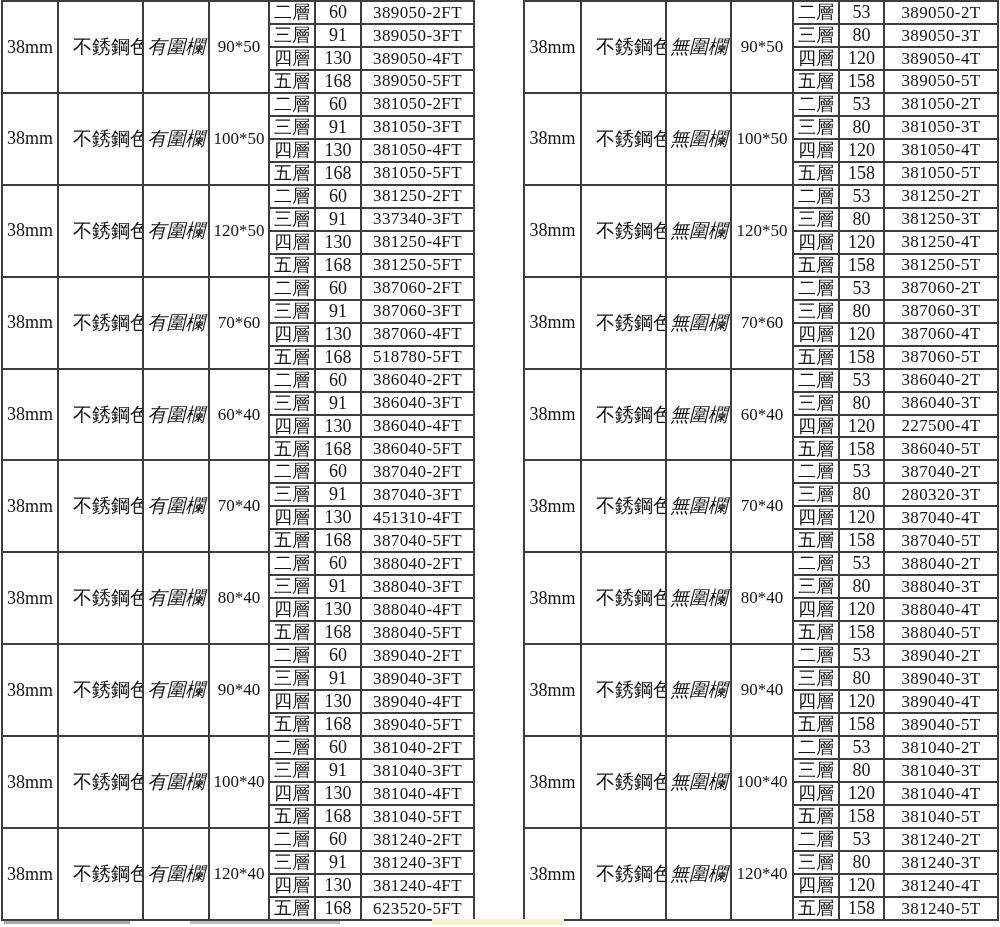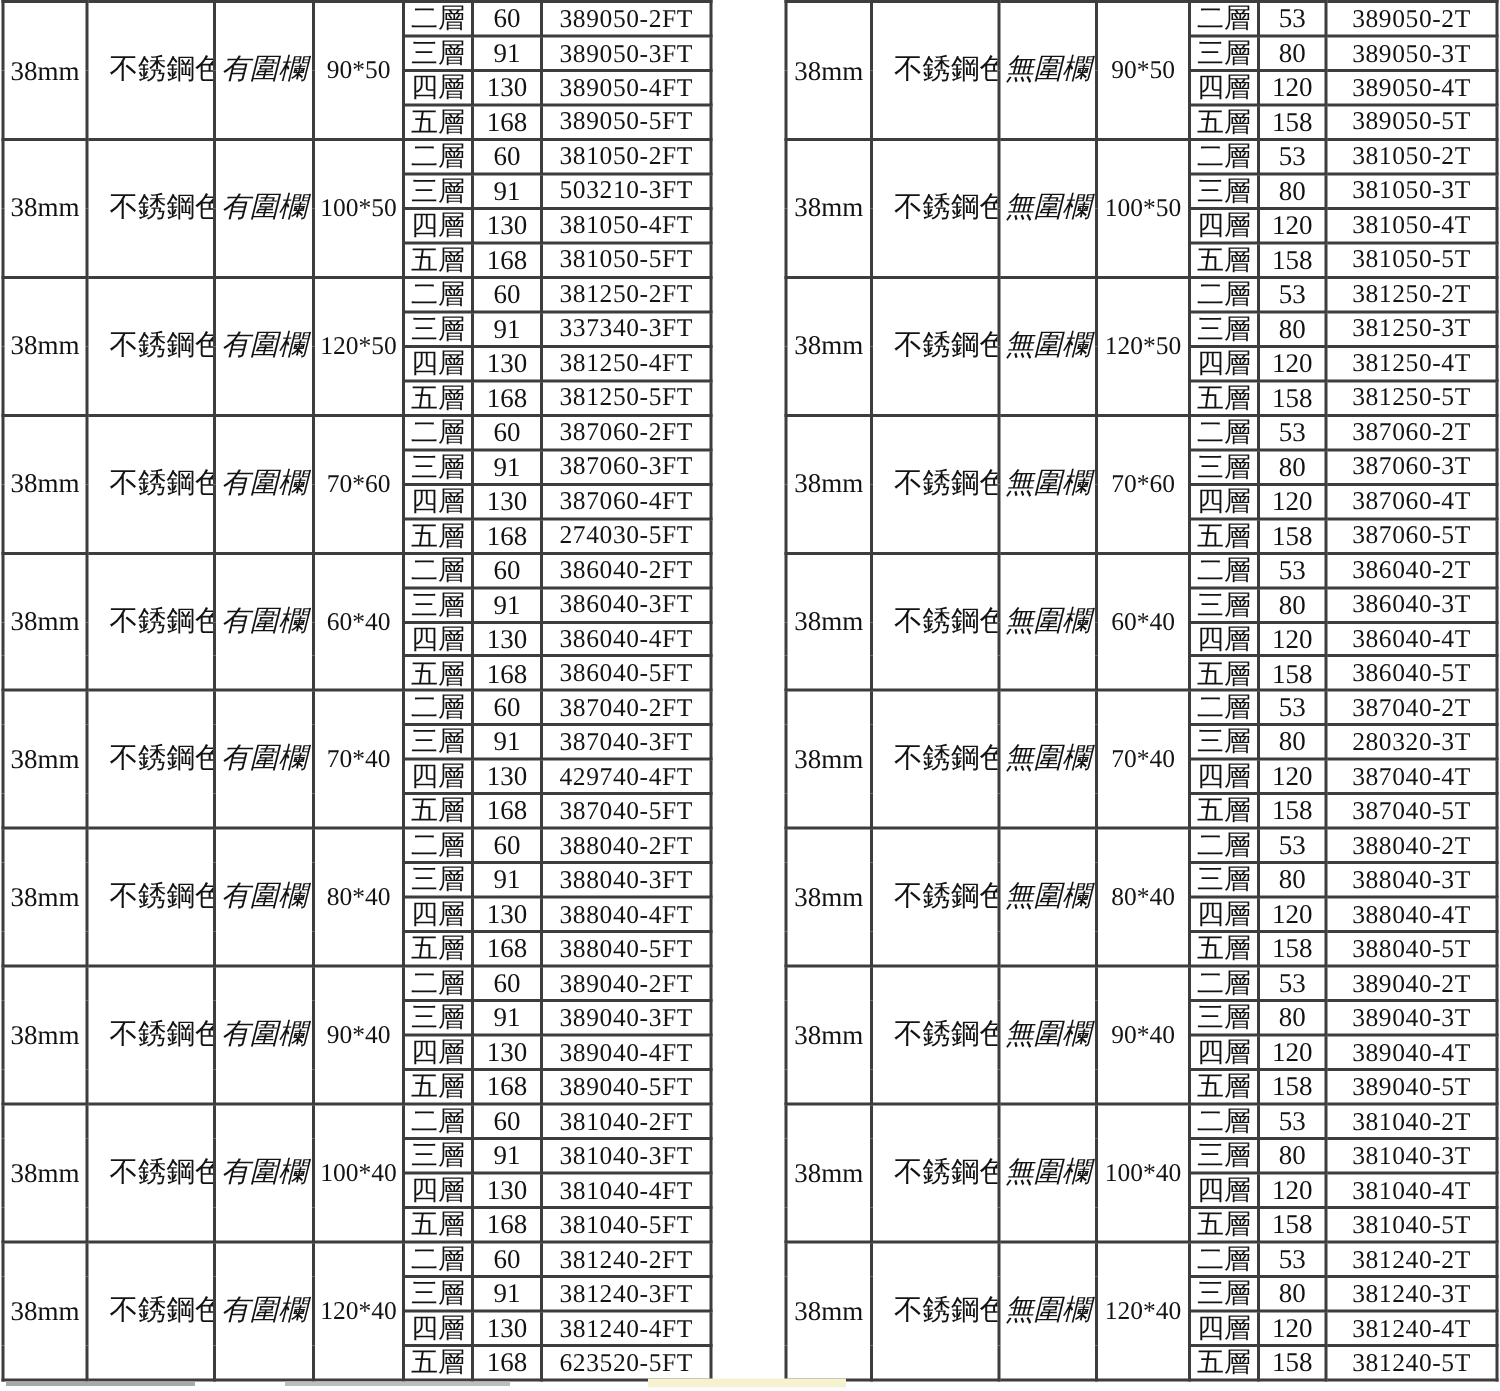--- a/index.html
+++ b/index.html
@@ -80,21 +80,21 @@
       <td rowspan="4" class="c-col">不銹鋼色</td>
       <td rowspan="4" class="c-fen">有圍欄</td>
       <td rowspan="4" class="c-siz">100*50</td>
       <td class="c-tier">二層</td>
       <td class="c-qty">60</td>
       <td class="c-code">381050-2FT</td>
     </tr>
     <tr>
       <td class="c-tier">三層</td>
       <td class="c-qty">91</td>
-      <td class="c-code">503210-3FT</td>
+      <td class="c-code">381050-3FT</td>
     </tr>
     <tr>
       <td class="c-tier">四層</td>
       <td class="c-qty">130</td>
       <td class="c-code">381050-4FT</td>
     </tr>
     <tr>
       <td class="c-tier">五層</td>
       <td class="c-qty">168</td>
       <td class="c-code">381050-5FT</td>
@@ -144,21 +144,21 @@
       <td class="c-code">387060-3FT</td>
     </tr>
     <tr>
       <td class="c-tier">四層</td>
       <td class="c-qty">130</td>
       <td class="c-code">387060-4FT</td>
     </tr>
     <tr>
       <td class="c-tier">五層</td>
       <td class="c-qty">168</td>
-      <td class="c-code">274030-5FT</td>
+      <td class="c-code">518780-5FT</td>
     </tr>
   </tbody>
 
   <tbody>
     <tr>
       <td rowspan="4" class="c-dia">38mm</td>
       <td rowspan="4" class="c-col">不銹鋼色</td>
       <td rowspan="4" class="c-fen">有圍欄</td>
       <td rowspan="4" class="c-siz">60*40</td>
       <td class="c-tier">二層</td>
@@ -193,21 +193,21 @@
       <td class="c-code">387040-2FT</td>
     </tr>
     <tr>
       <td class="c-tier">三層</td>
       <td class="c-qty">91</td>
       <td class="c-code">387040-3FT</td>
     </tr>
     <tr>
       <td class="c-tier">四層</td>
       <td class="c-qty">130</td>
-      <td class="c-code">429740-4FT</td>
+      <td class="c-code">451310-4FT</td>
     </tr>
     <tr>
       <td class="c-tier">五層</td>
       <td class="c-qty">168</td>
       <td class="c-code">387040-5FT</td>
     </tr>
   </tbody>
 
   <tbody>
     <tr>
@@ -448,21 +448,21 @@
       <td class="c-code">386040-2T</td>
     </tr>
     <tr>
       <td class="c-tier">三層</td>
       <td class="c-qty">80</td>
       <td class="c-code">386040-3T</td>
     </tr>
     <tr>
       <td class="c-tier">四層</td>
       <td class="c-qty">120</td>
-      <td class="c-code">386040-4T</td>
+      <td class="c-code">227500-4T</td>
     </tr>
     <tr>
       <td class="c-tier">五層</td>
       <td class="c-qty">158</td>
       <td class="c-code">386040-5T</td>
     </tr>
   </tbody>
 
   <tbody>
     <tr>

